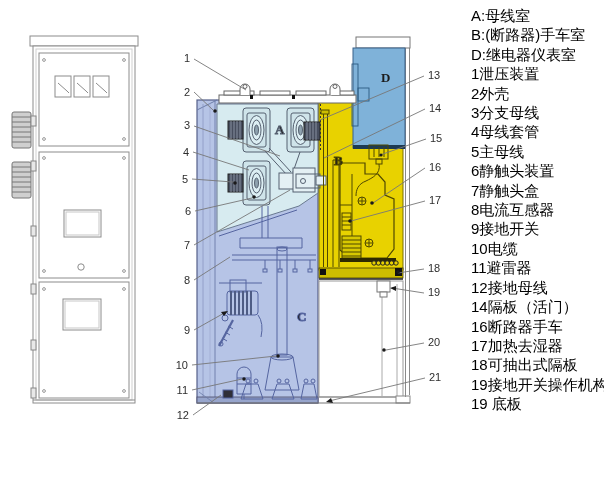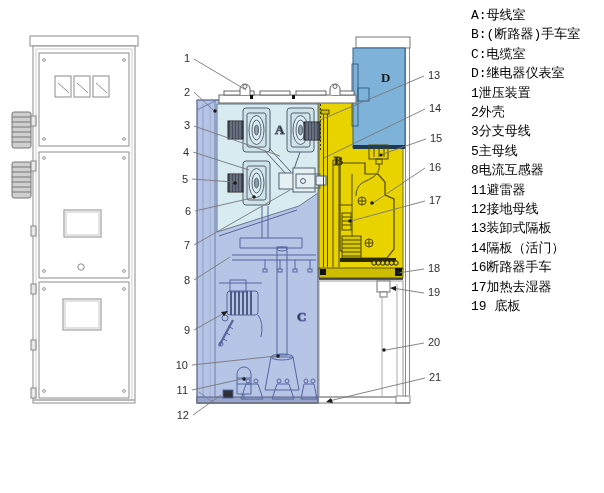--- a/index.html
+++ b/index.html
@@ -1,21 +1,21 @@
 <!DOCTYPE html>
 <html><head>
 <meta charset="utf-8">
 <style>
   html,body{margin:0;padding:0;background:#fff;}
   .stage{position:relative;width:604px;height:493px;background:#ffffff;overflow:hidden;
          font-family:"Liberation Sans",sans-serif;}
   .stage svg{position:absolute;left:0;top:0;}
   .legend{position:absolute;left:471px;top:6px;width:132px;
-          font-family:Liberation Mono, monospace;
-          font-size:13px;line-height:19.4px;color:#000;white-space:nowrap;}
+          font-family:Liberation Sans, sans-serif;
+          font-size:15px;line-height:19.4px;color:#000;white-space:nowrap;}
   .callout-num{font-family:"Liberation Sans",sans-serif;font-size:11px;fill:#2e2e2e;}
   .comp-label{font-family:"Liberation Serif","DejaVu Serif",serif;font-size:13px;font-weight:600;fill:#1c1c1c;}
   .leader{stroke:#777;stroke-width:0.9;fill:none;}
   .dot{fill:#1a1a1a;}
 </style>
 </head>
 <body>
 
 <div class="stage">
 
@@ -355,28 +355,33 @@
     <text class="callout-num" x="428" y="272">18</text>
     <text class="callout-num" x="428" y="296">19</text>
     <text class="callout-num" x="428" y="346">20</text>
     <text class="callout-num" x="429" y="381">21</text>
   </g>
 </svg>
 
   <div class="legend">
     <div>A:母线室</div>
     <div>B:(断路器)手车室</div>
-    <div>C:电缆室</div>
     <div>D:继电器仪表室</div>
     <div>1泄压装置</div>
     <div>2外壳</div>
     <div>3分支母线</div>
+    <div>4母线套管</div>
     <div>5主母线</div>
+    <div>6静触头装置</div>
+    <div>7静触头盒</div>
     <div>8电流互感器</div>
+    <div>9接地开关</div>
+    <div>10电缆</div>
     <div>11避雷器</div>
     <div>12接地母线</div>
-    <div>13装卸式隔板</div>
     <div>14隔板（活门）</div>
     <div>16断路器手车</div>
     <div>17加热去湿器</div>
+    <div>18可抽出式隔板</div>
+    <div>19接地开关操作机构</div>
     <div>19 底板</div>
   </div>
 </div>
 
 </body></html>

